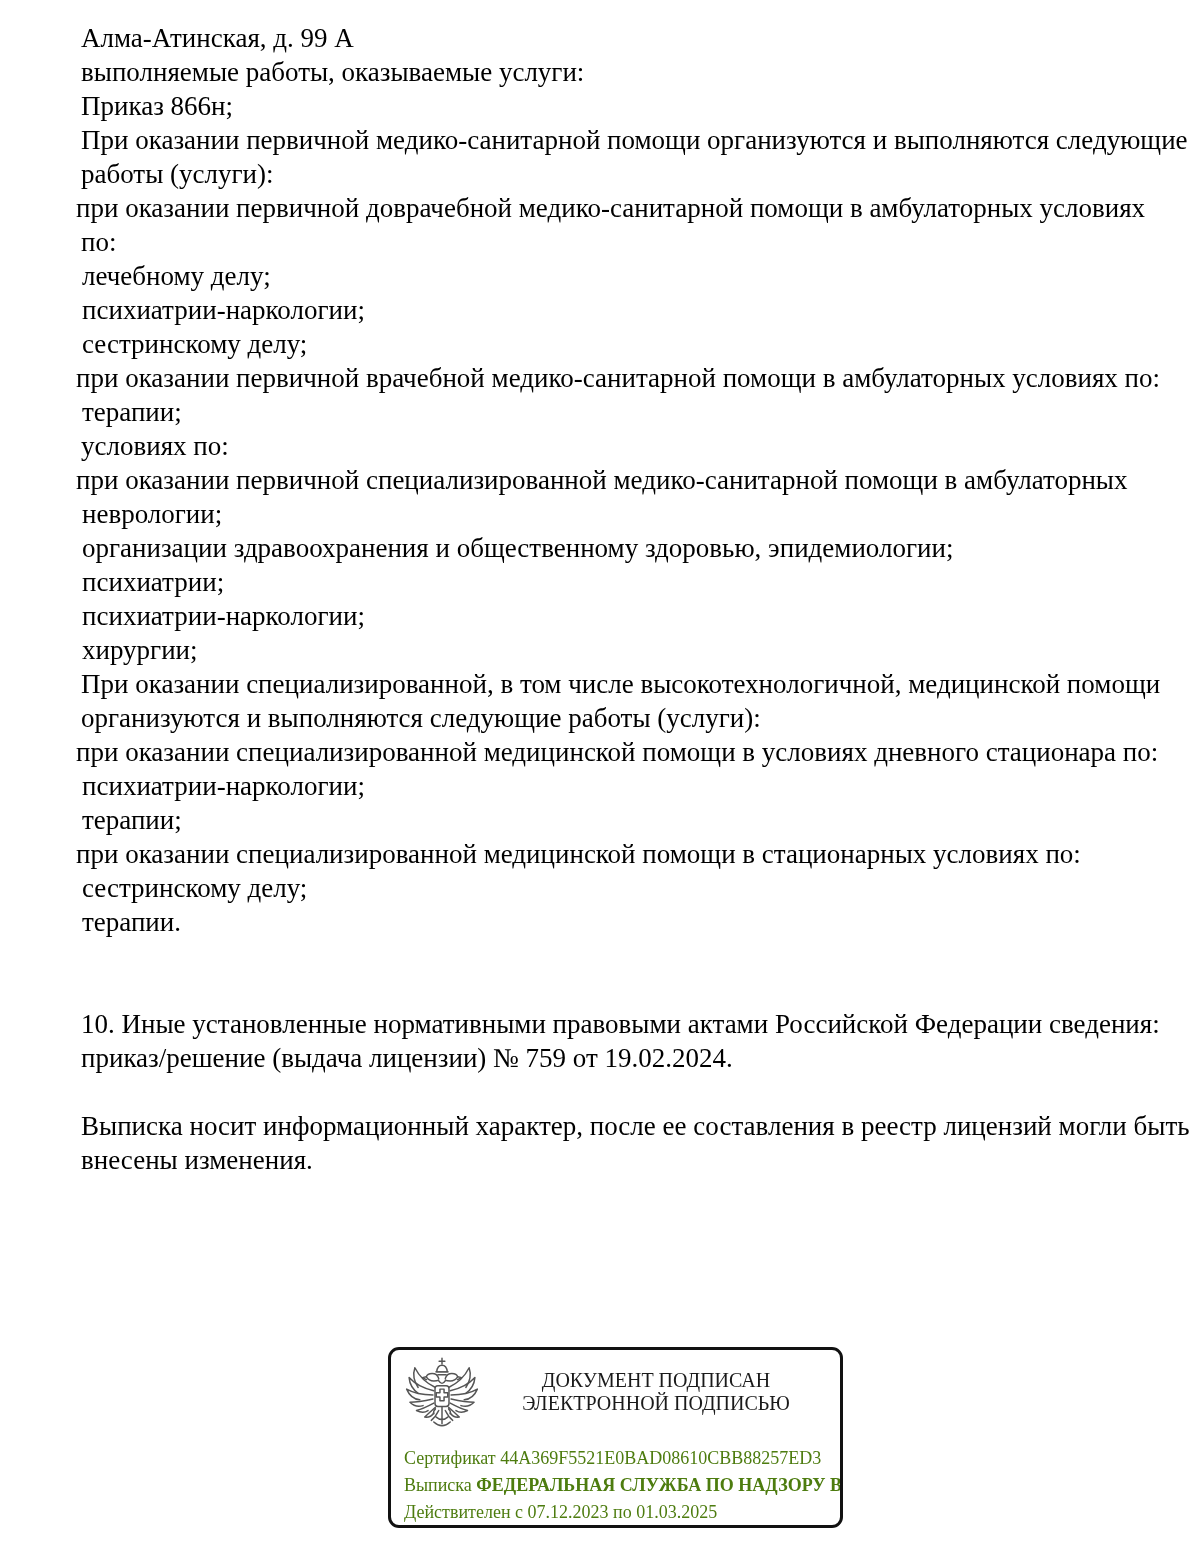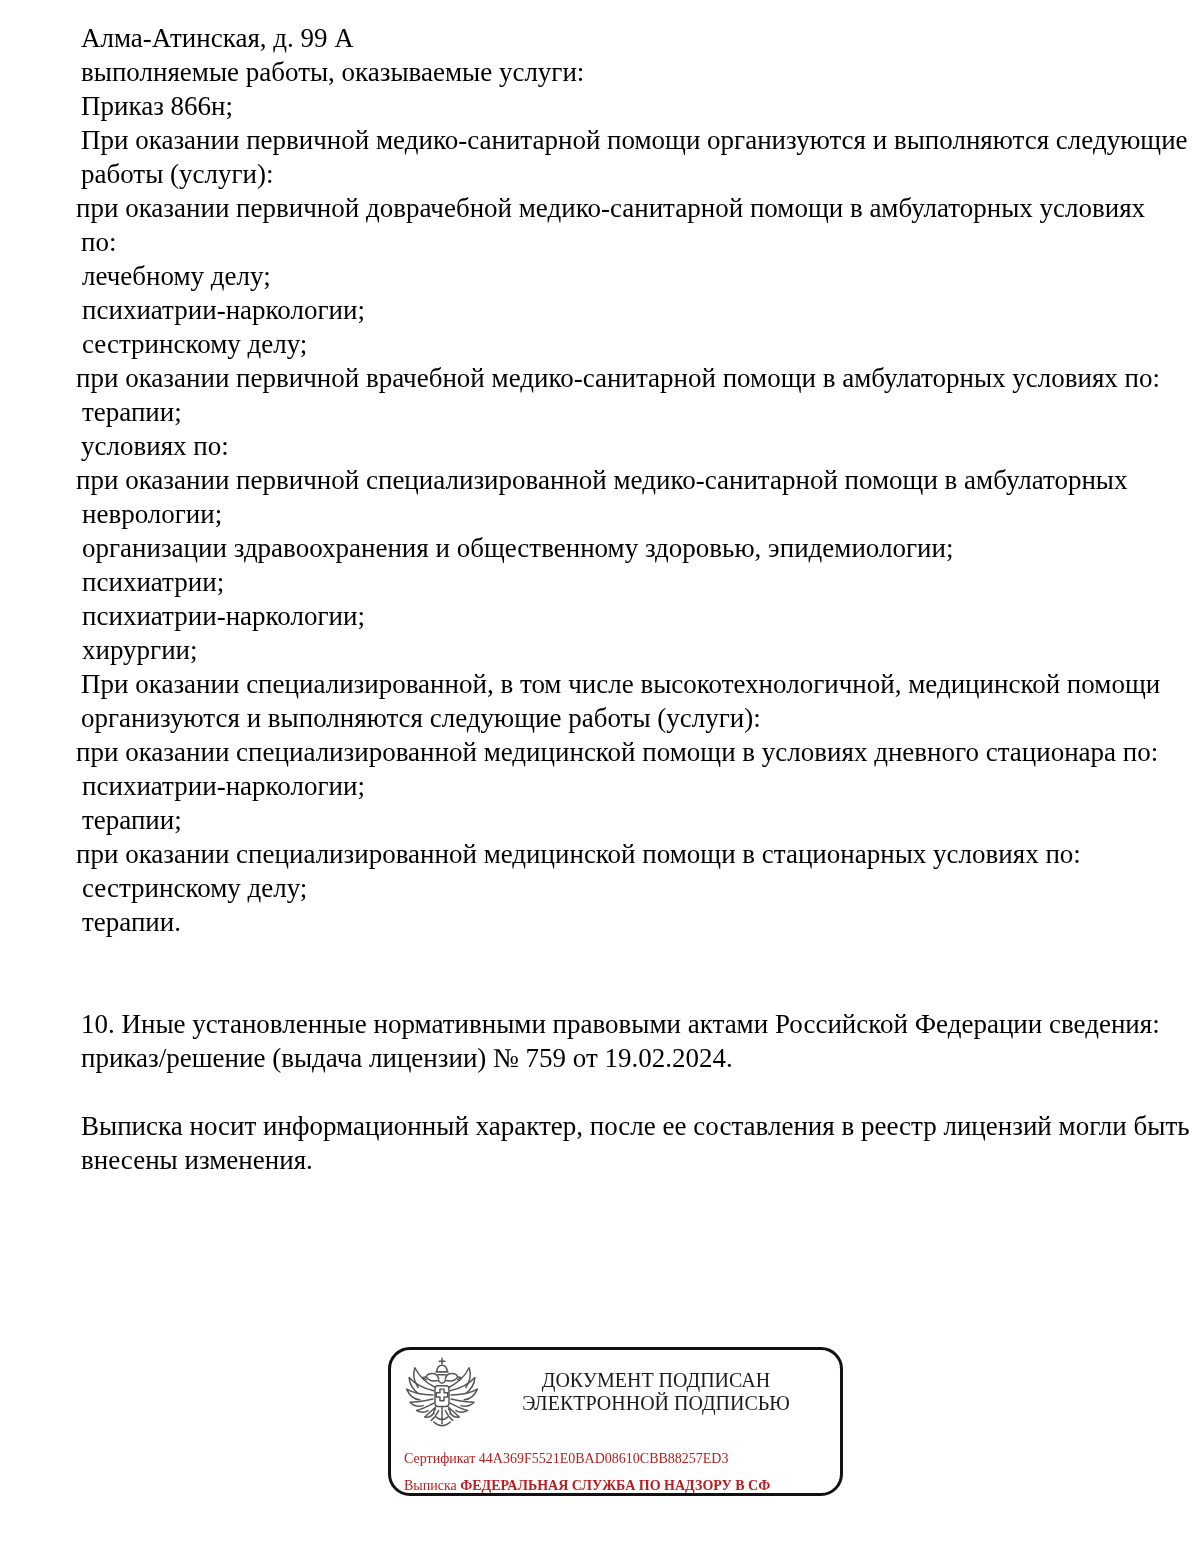--- a/index.html
+++ b/index.html
@@ -31,24 +31,24 @@
   }
   .ind0 { padding-left: 33px; }
   .ind1 { padding-left: 28px; }
   .ind2 { padding-left: 34px; }
 
   .stamp {
     position: absolute;
     left: 388px;
     top: 1347px;
     width: 455px;
-    height: 149px;
+    height: 181px;
     box-sizing: border-box;
     border: 3px solid #111111;
-    border-radius: 22px;
+    border-radius: 11px;
     background: #ffffff;
     overflow: hidden;
   }
   .stamp-emblem {
     position: absolute;
     left: 14px;
     top: 6px;
     width: 74px;
     height: 86px;
   }
@@ -64,23 +64,23 @@
   }
   .stamp-rows {
     position: absolute;
     left: 13px;
     top: 95px;
     width: 442px;
   }
   .stamp-row {
     height: 27px;
     line-height: 27px;
-    font-size: 14px;
+    font-size: 18px;
     white-space: pre;
-    color: #b91c1c;
+    color: #4d7c0f;
   }
   .stamp-row .bold { font-weight: bold; }
 </style>
 </head>
 <body>
 
 <div class="page">
 
   <div class="textblock">
       <div class="line ind0">Алма-Атинская, д. 99 А</div>

